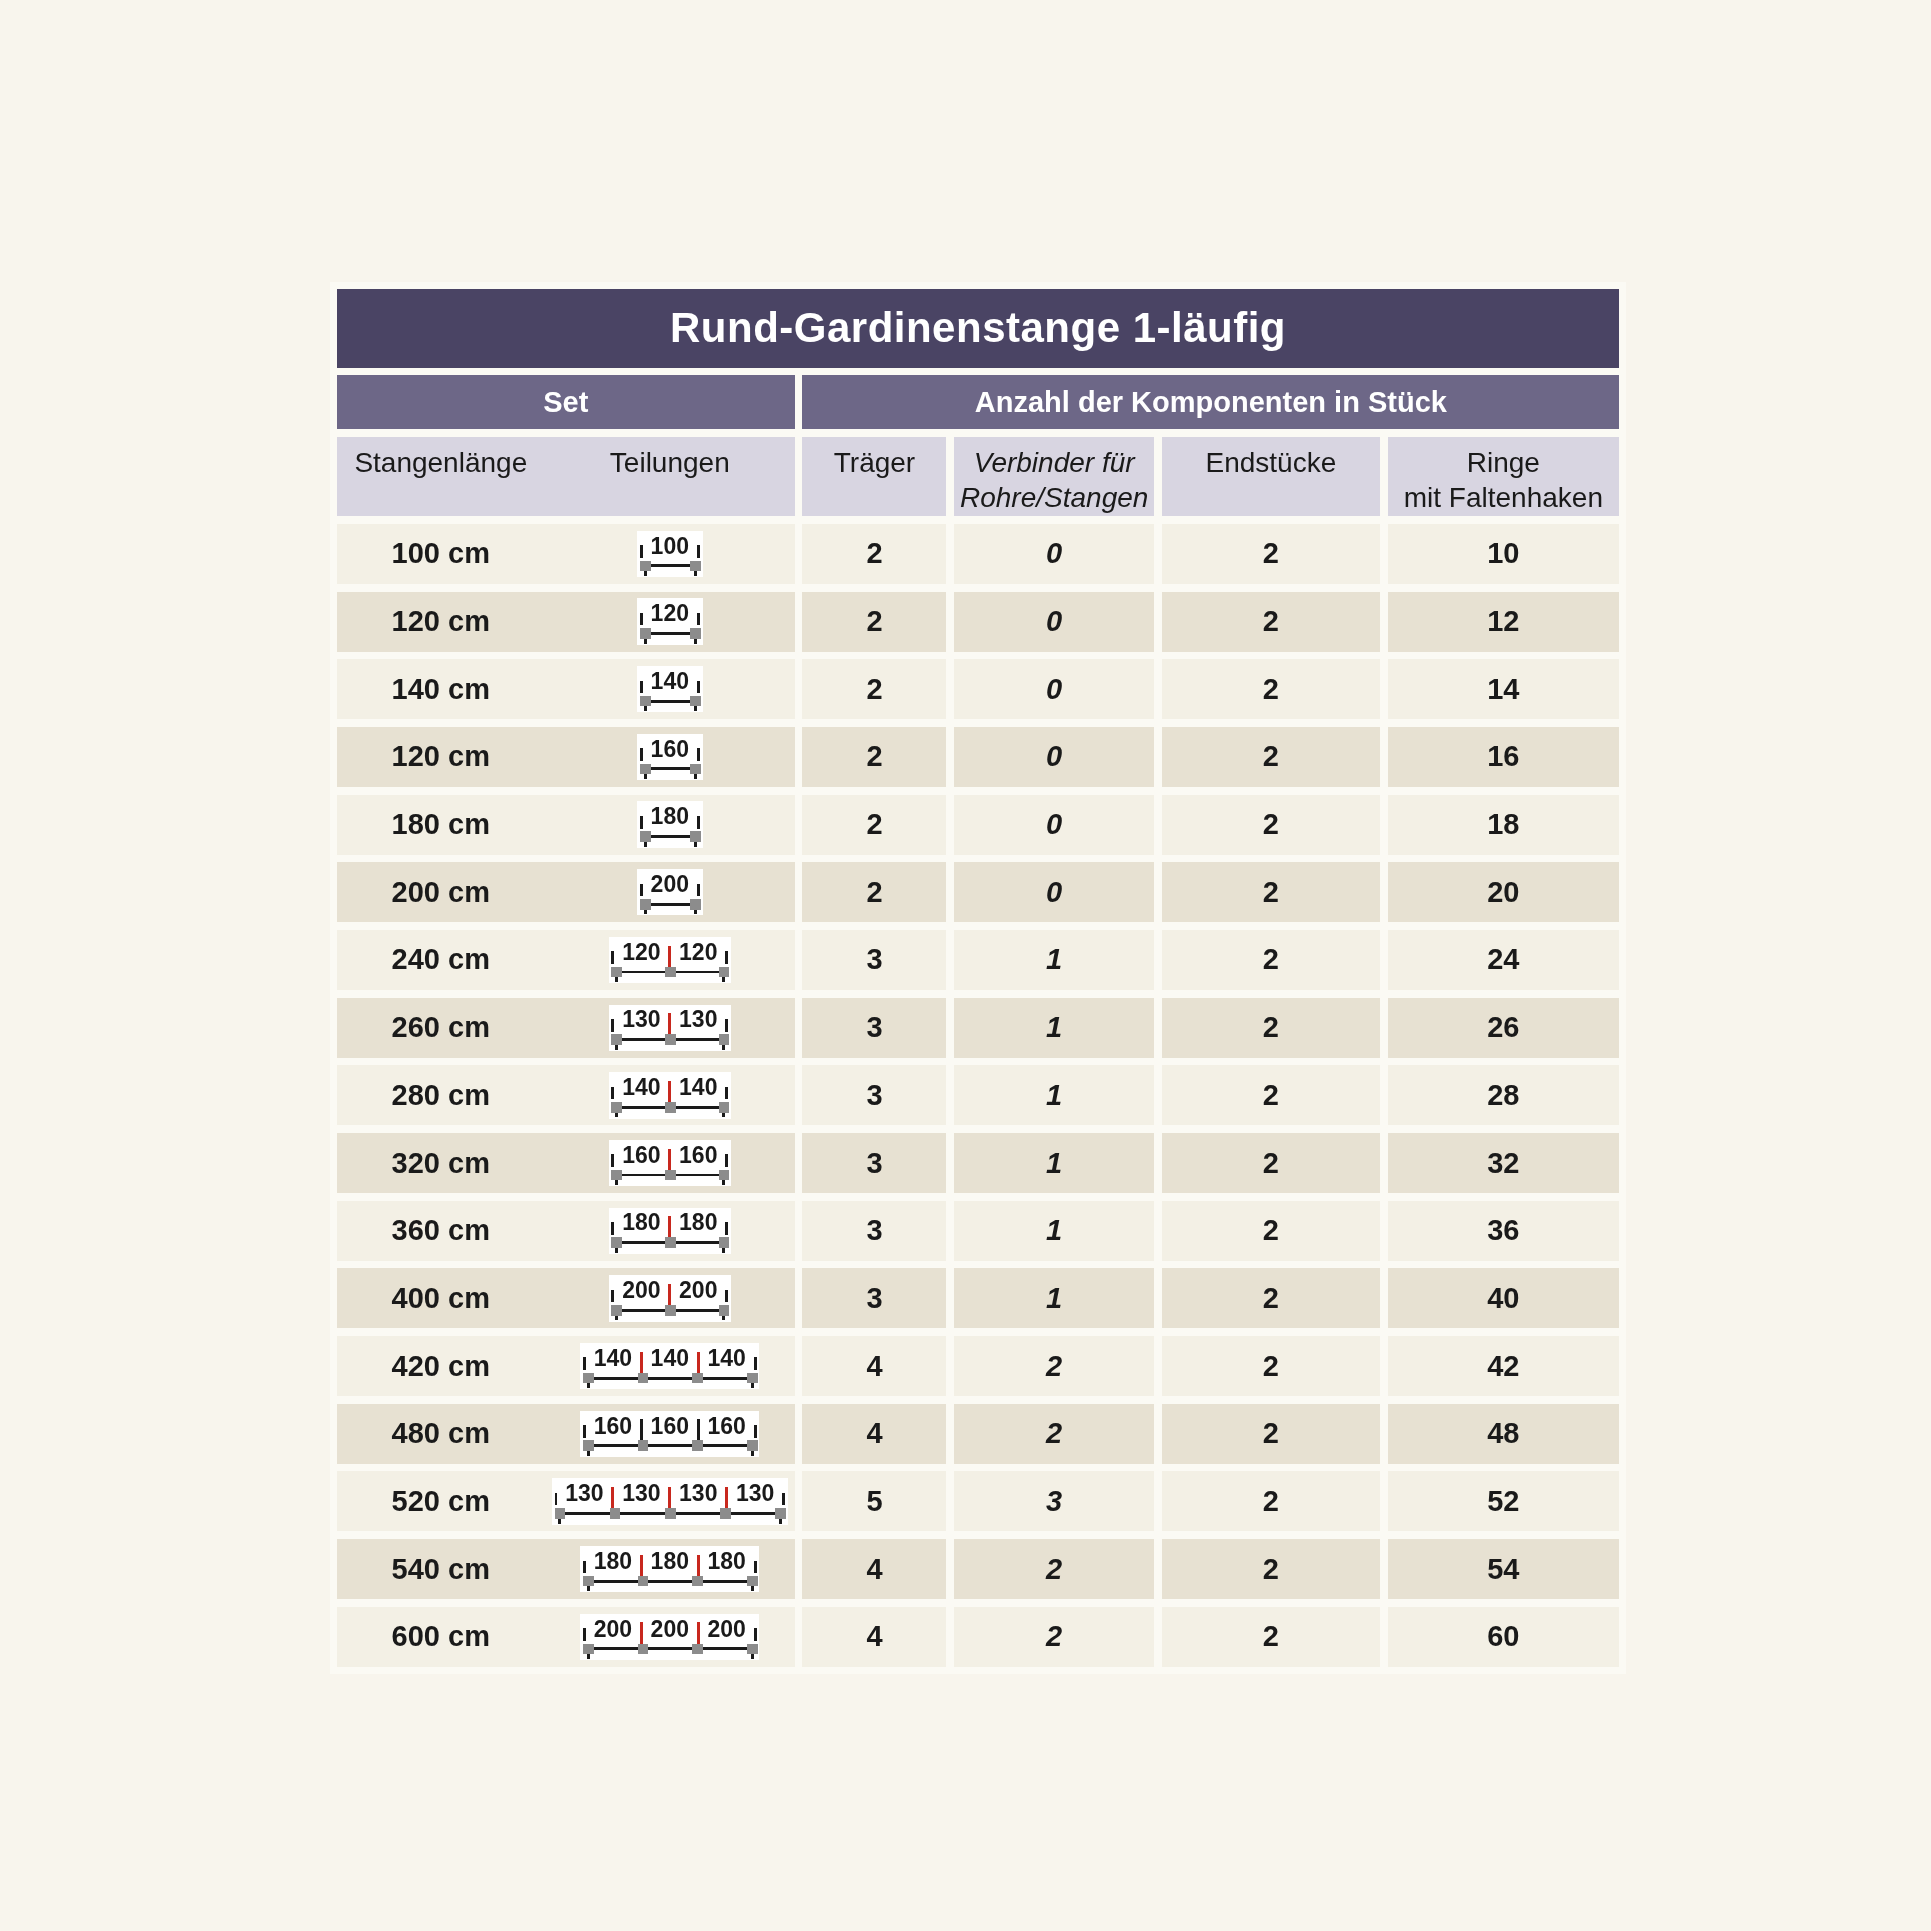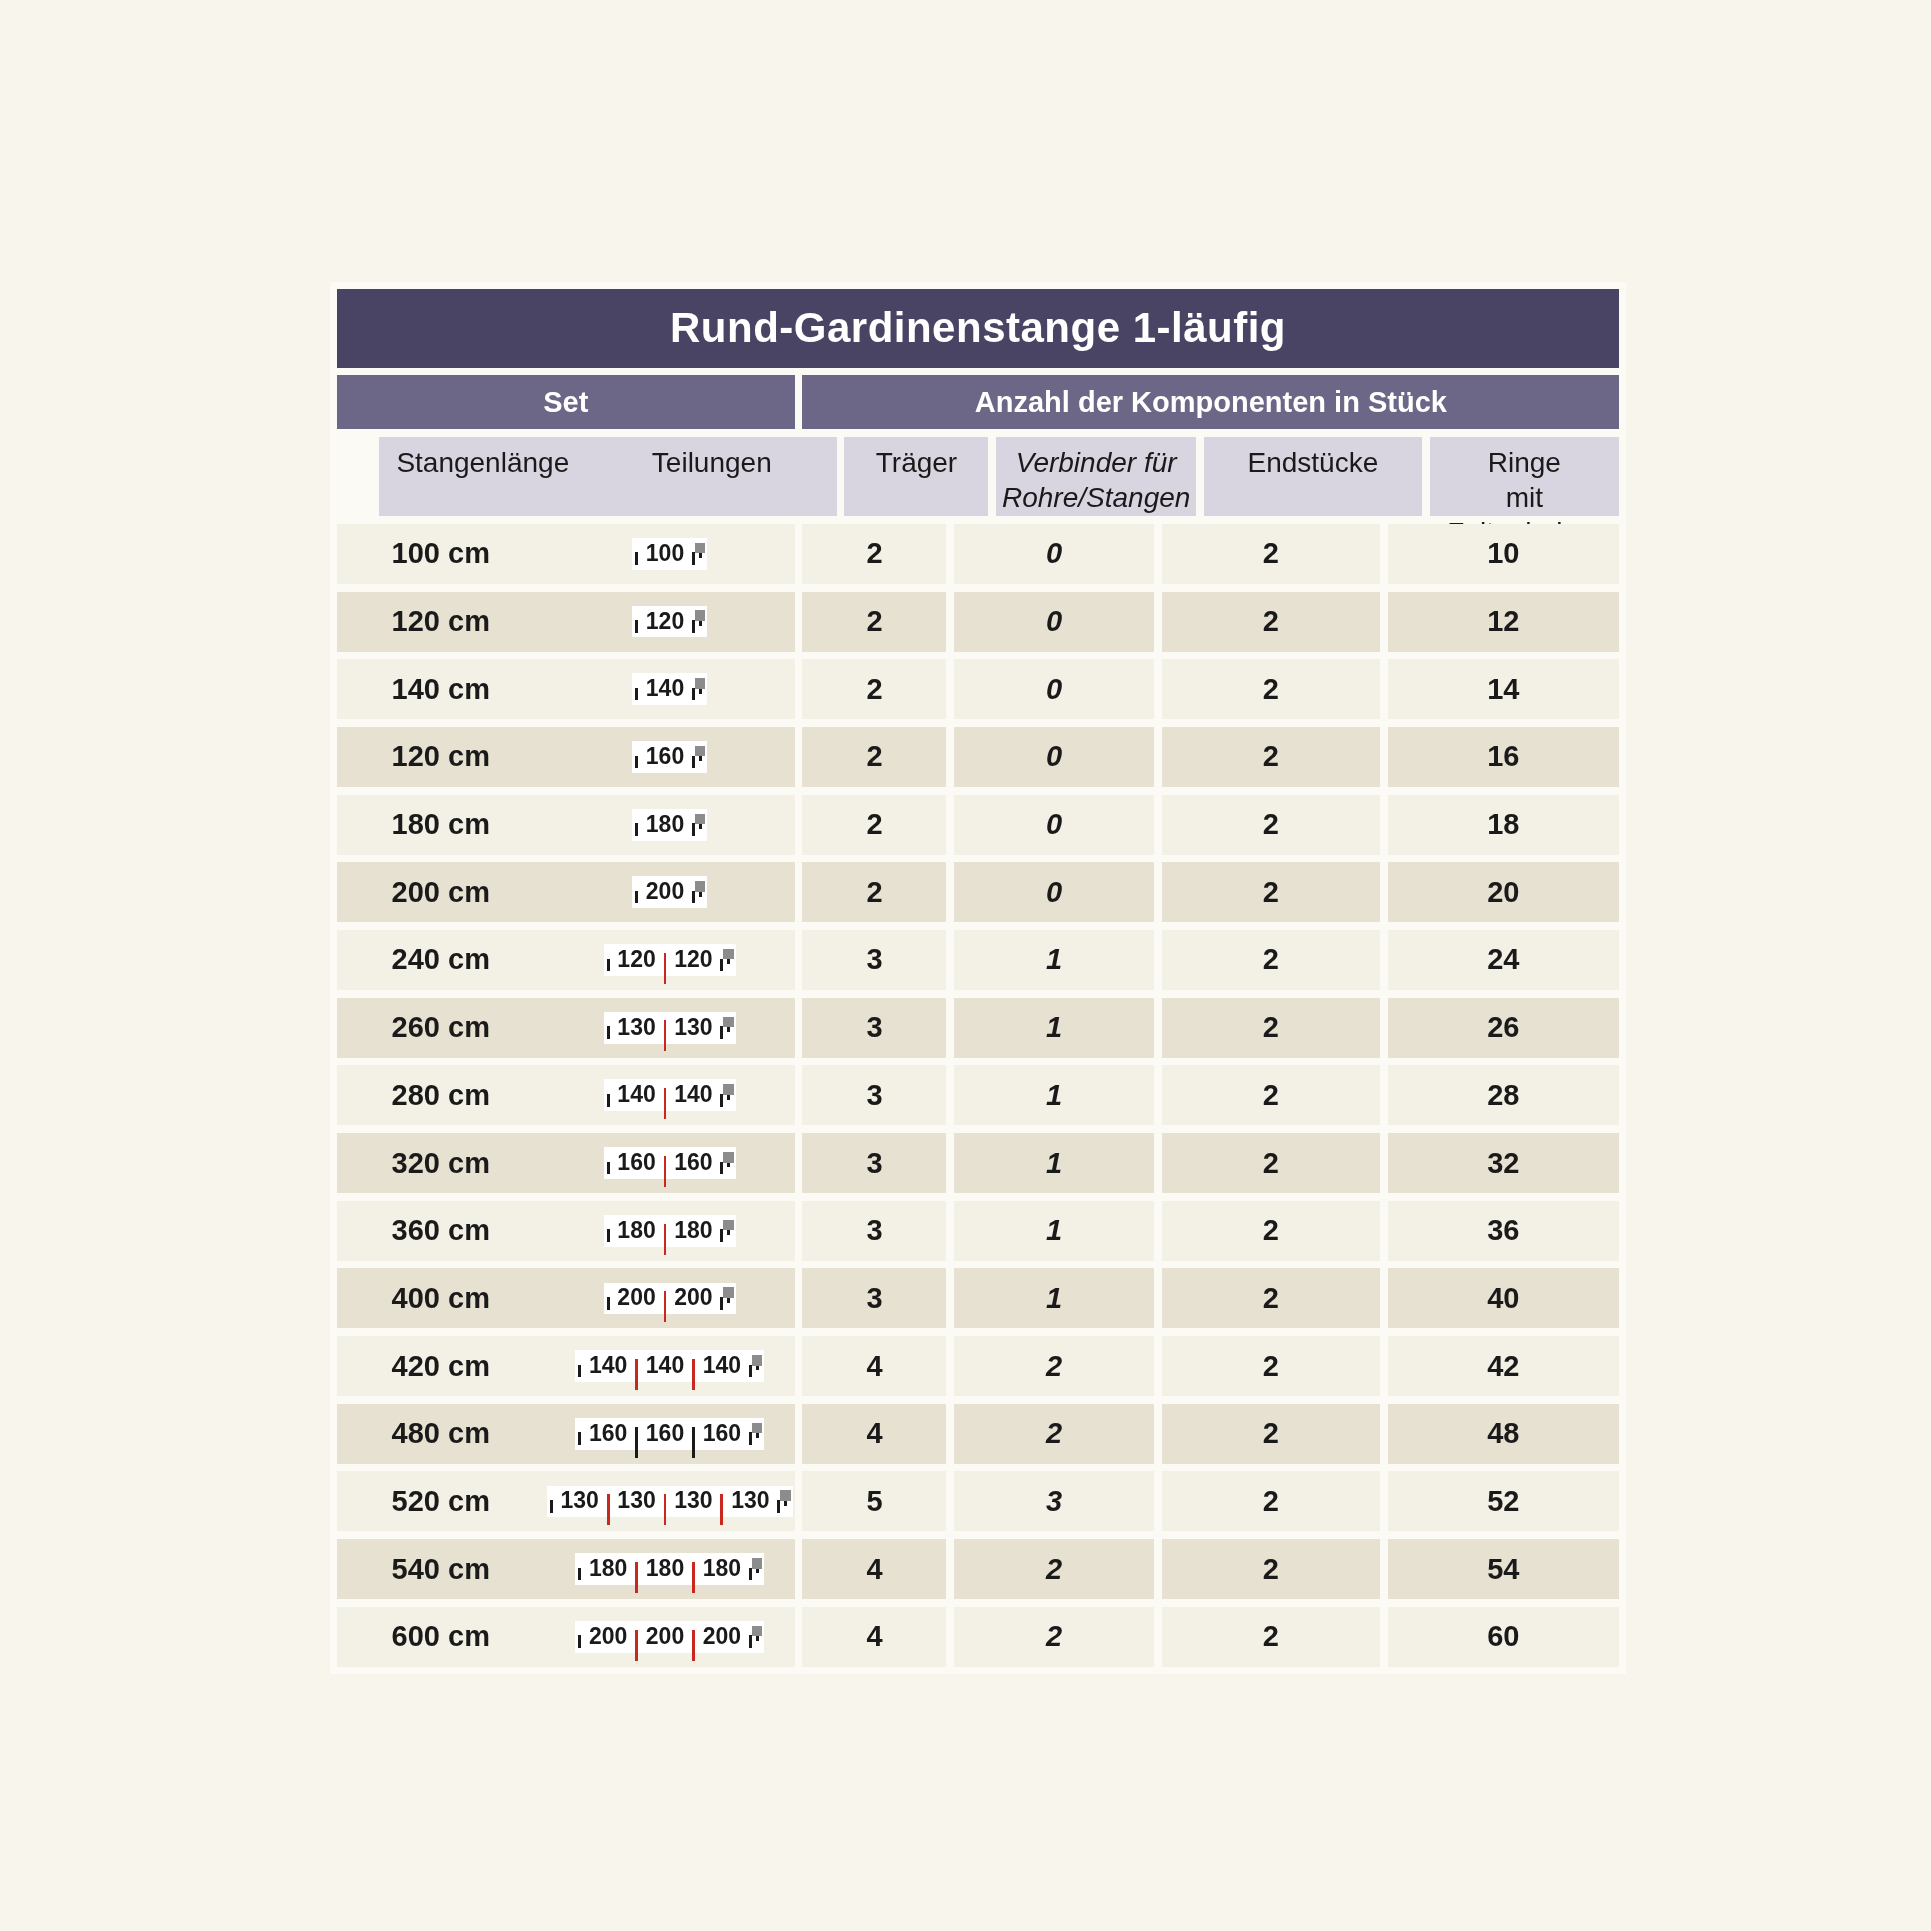--- a/index.html
+++ b/index.html
@@ -51,21 +51,20 @@
   }
   .c1{width:458px;flex:none;box-sizing:border-box;}
   .c-traeger{width:144px;flex:none;}
   .c-verbinder{width:200px;flex:none;font-style:italic;}
   .c-endstuecke{width:218px;flex:none;}
   .c-ringe{flex:1;}
   .subhead .c1{
     display:grid;
     grid-template-columns:208px 1fr;
     align-items:start;
-    margin-left:42px;
   }
   .datarow .cell{
     height:60px;
     box-sizing:border-box;
   }
   .datarow.light .cell{background:var(--row-light,#f3f0e5);}
   .datarow.dark  .cell{background:var(--row-dark,#e7e1d2);}
   .datarow .c1{
     display:grid;
     grid-template-columns:208px 1fr;
@@ -78,21 +77,21 @@
   .diagwrap{display:flex;justify-content:center;align-items:center;}
   .numcell{
     display:flex;align-items:center;justify-content:center;
     font-size:29px;font-weight:bold;
   }
   
   .diag{
     background:#ffffff;
     padding:2.9px 2.9px 3.9px 2.9px;
     display:inline-flex;
-    flex-direction:row;
+    flex-direction:column;
   }
   .d-top{
     display:flex;
     align-items:flex-start;
     overflow:visible;
   }
   .d-seg{
     width:54px;
     text-align:center;
     font-size:23px;

